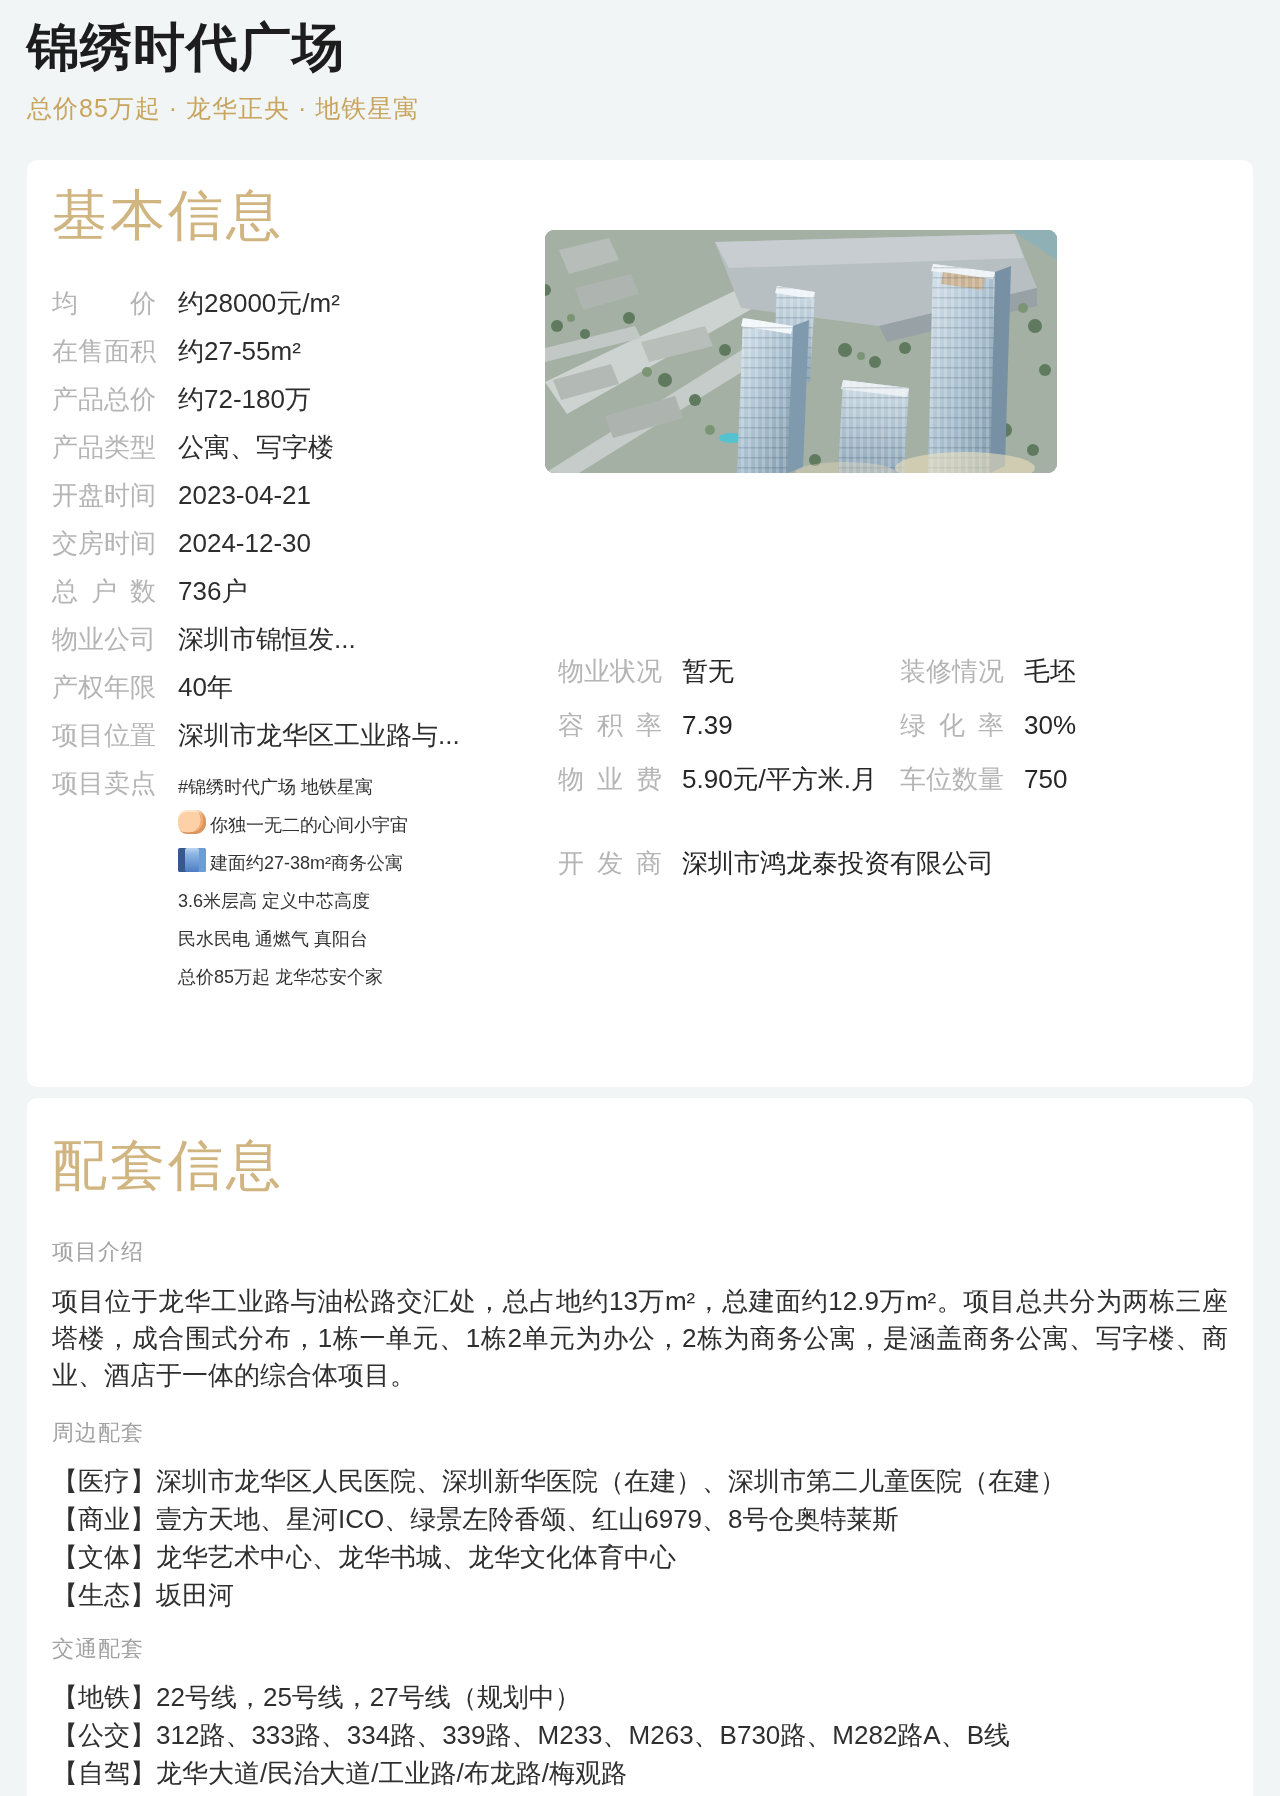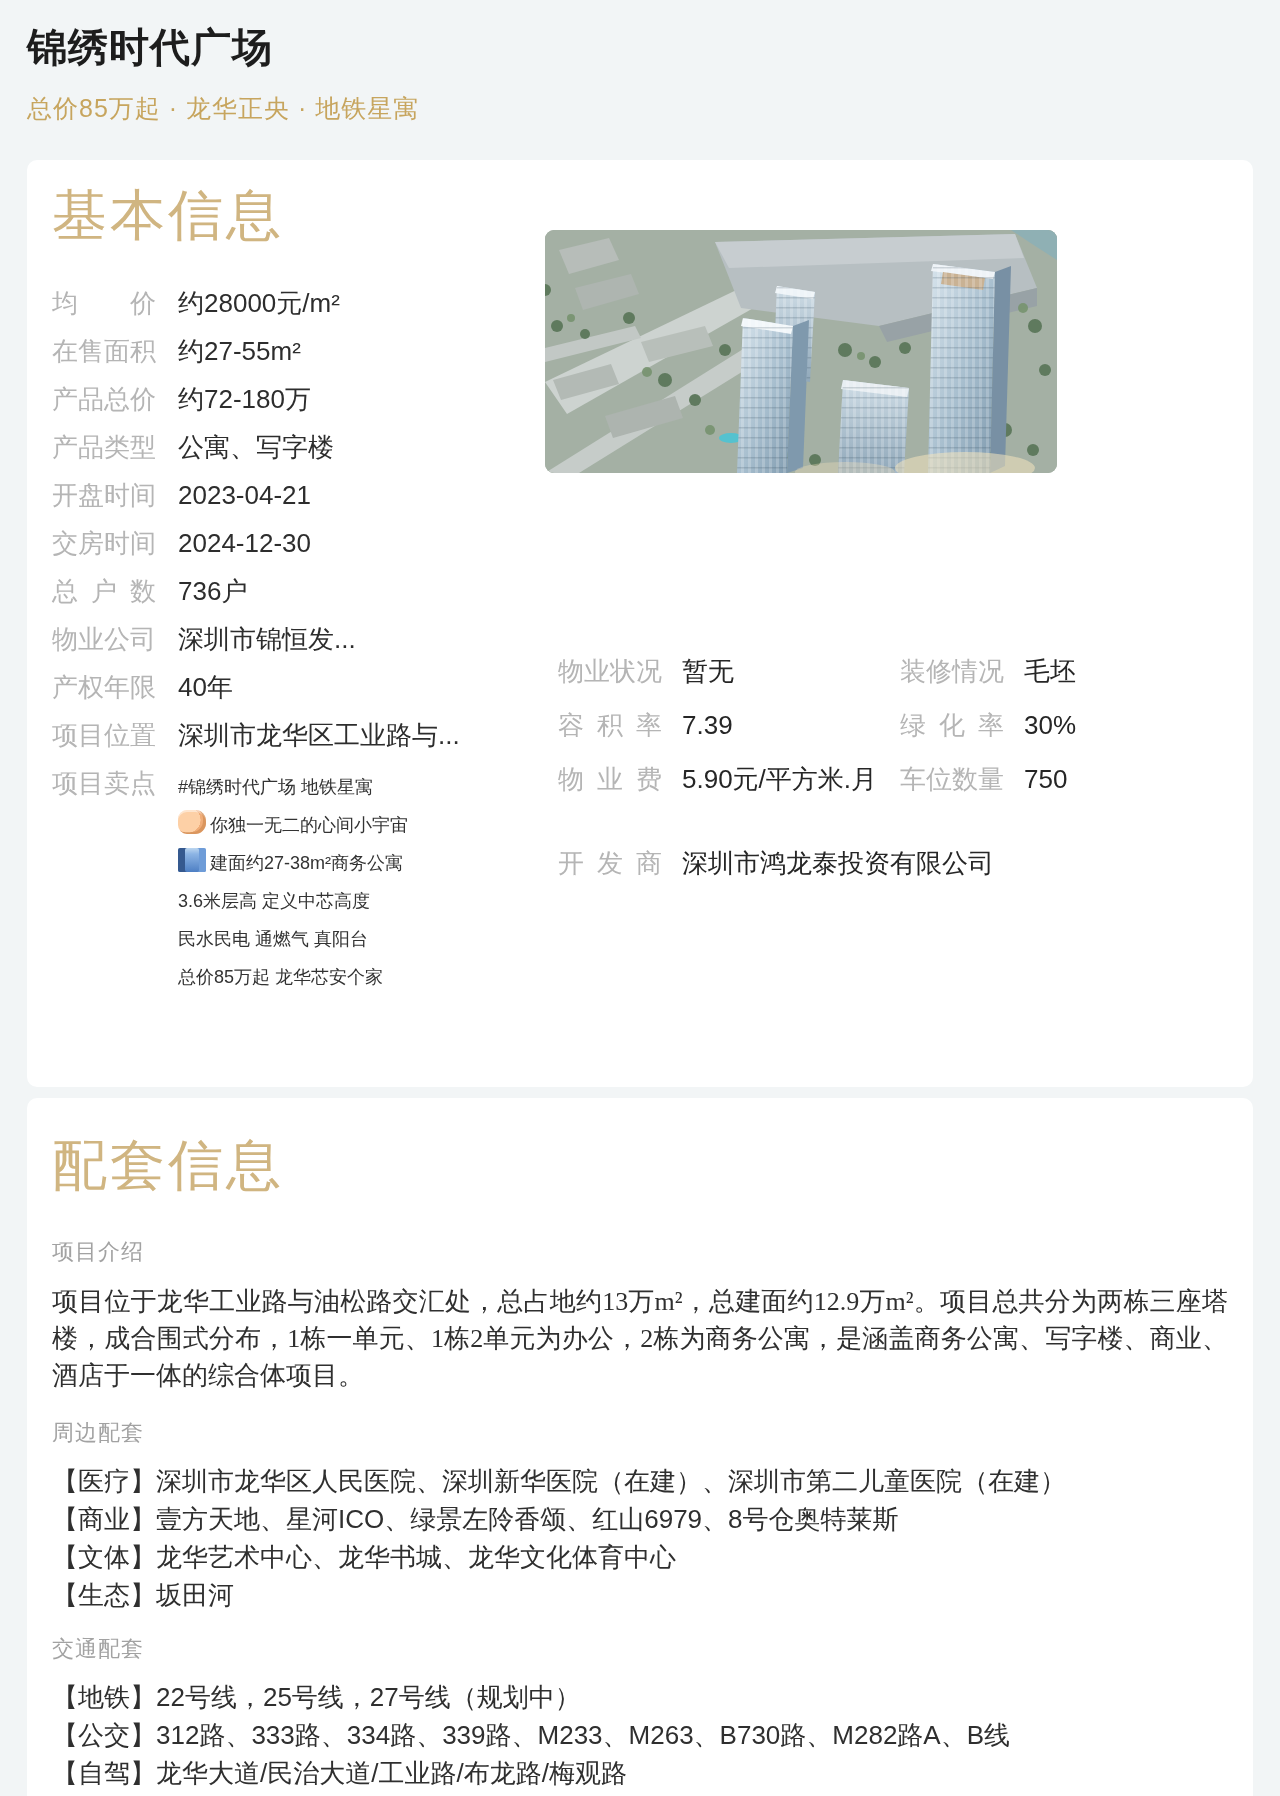--- a/index.html
+++ b/index.html
@@ -6,21 +6,21 @@
   body{
     width:1280px;height:1796px;overflow:hidden;
     background:#f2f5f6;
     font-family:"Liberation Sans","DejaVu Sans",sans-serif;
     -webkit-font-smoothing:antialiased;
   }
   .page{position:relative;width:1280px;height:1796px;}
 
   
   .hdr{position:absolute;left:27px;top:24px;}
-  .hdr h1{margin:0;font-size:40px;line-height:46px;font-weight:700;color:#1d1d1d;letter-spacing:1px;}
+  .hdr h1{margin:0;font-size:52px;line-height:46px;font-weight:700;color:#1d1d1d;letter-spacing:1px;}
   .hdr .sub{margin-top:22px;font-size:25px;color:#c7a55e;letter-spacing:1px;}
 
   
   .card{position:absolute;left:27px;width:1226px;background:#ffffff;border-radius:10px;}
   .card-basic{top:160px;height:927px;}
   .card-fac{top:1098px;height:780px;box-sizing:border-box;padding:36px 25px 0 25px;}
   .section-title{margin:0;font-size:55px;line-height:63px;font-weight:400;color:#d0b581;letter-spacing:3px;}
   .card-basic .section-title{position:absolute;left:25px;top:24px;}
 
   
@@ -53,21 +53,21 @@
   .cell{display:flex;font-size:26px;line-height:30px;}
   .cell .val{margin-left:20px;color:#262626;white-space:nowrap;}
   .dev-row{position:absolute;left:531px;top:688px;display:flex;font-size:26px;line-height:30px;}
   .dev-row .val{margin-left:20px;color:#262626;white-space:nowrap;}
 
   
   .sub-label{font-size:22px;color:#a2a2a2;letter-spacing:1px;}
   .sub-label.intro{margin-top:40px;}
   .sub-label.peri{margin-top:24px;}
   .sub-label.trans{margin-top:20px;}
-  .para{margin:16px 0 0 0;font-size:26px;line-height:37px;color:#2f2f2f;text-align:justify;font-family:Liberation Serif, serif;}
+  .para{margin:16px 0 0 0;font-size:26px;line-height:37px;color:#2f2f2f;text-align:justify;}
   .fac-lines{margin-top:14px;}
   .fac-line{font-size:26px;line-height:38px;color:#2f2f2f;white-space:nowrap;}
 </style>
 </head>
 <body>
 
 <div class="page">
 
   <div class="hdr">
     <h1>锦绣时代广场</h1>

